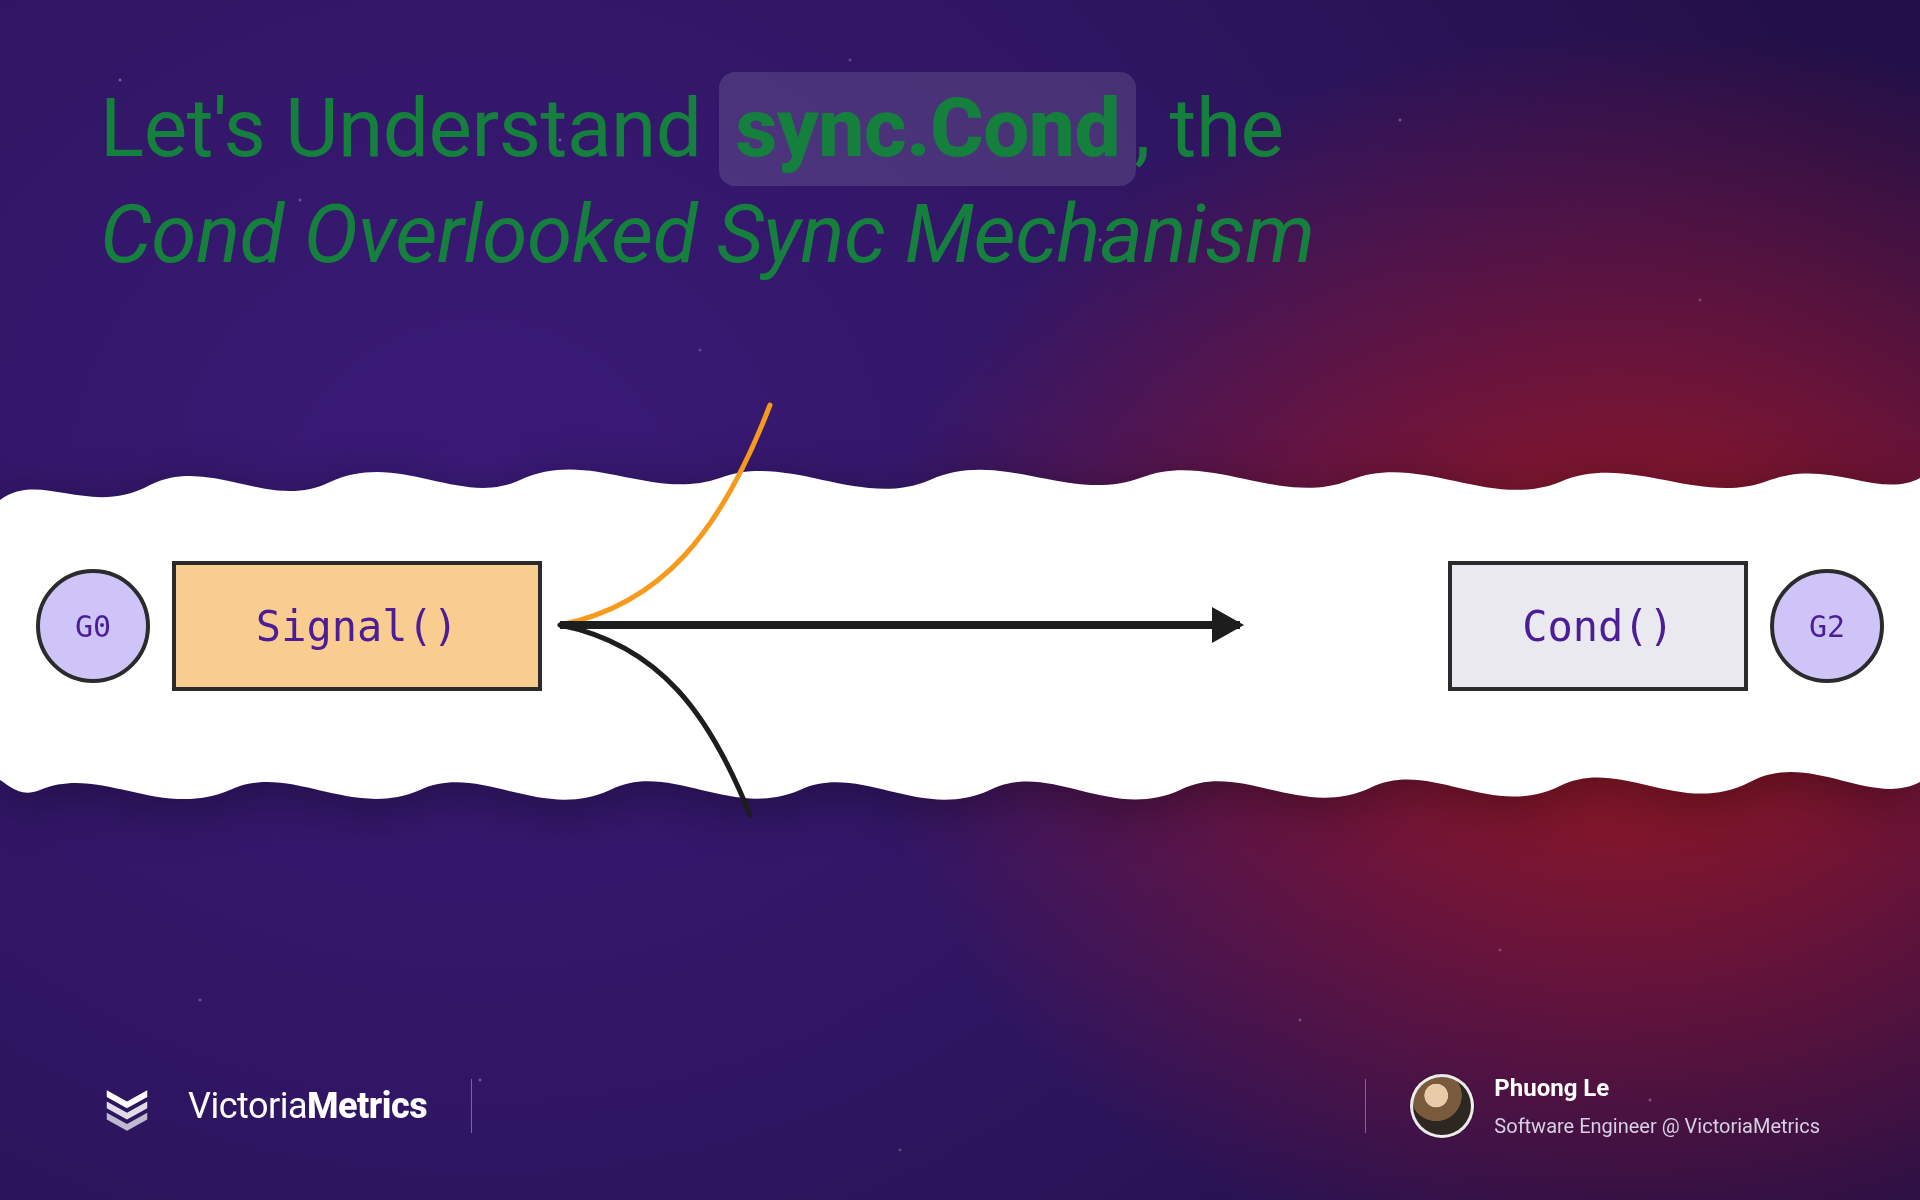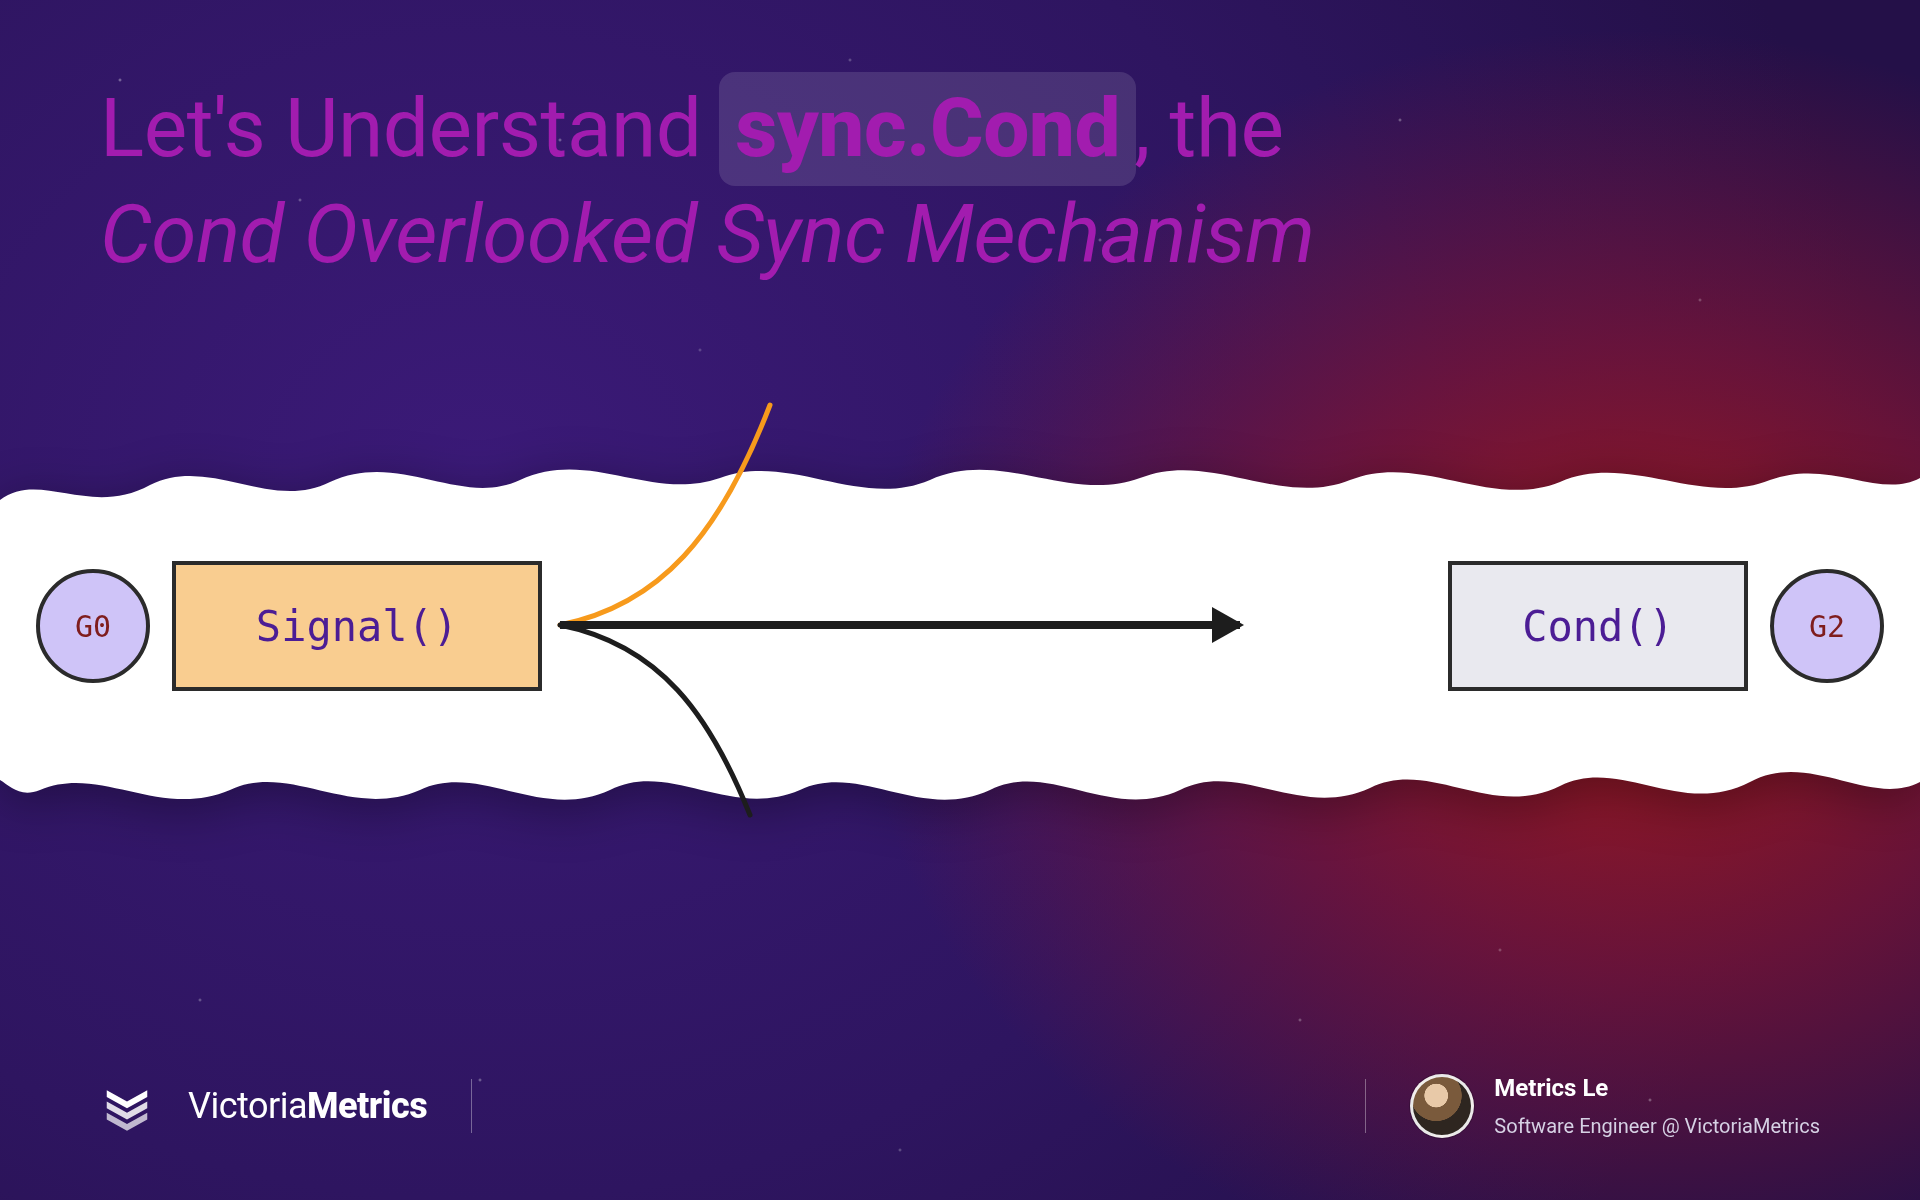--- a/index.html
+++ b/index.html
@@ -31,21 +31,21 @@
       radial-gradient(1px 1px at 60px 600px, rgba(255,255,255,.3), transparent 2px),
       radial-gradient(1px 1px at 1850px 700px, rgba(255,255,255,.3), transparent 2px),
       radial-gradient(1px 1px at 700px 350px, rgba(255,255,255,.3), transparent 2px),
       radial-gradient(1px 1px at 1500px 950px, rgba(255,255,255,.35), transparent 2px);
   }
 
   
   .title {
     position: absolute;
     top: 78px; left: 100px; right: 120px;
-    color: #a21caf;
+    color: #15803d;
     font-size: 82px;
     line-height: 1.22;
     font-weight: 400;
     letter-spacing: -0.5px;
   }
   .title .l1 { display: block; }
   .title .l2 { display: block; font-style: italic; }
   .highlight {
     font-weight: 800;
     position: relative;
@@ -79,21 +79,21 @@
   }
 
   .node-circle {
     position: absolute;
     width: 114px; height: 114px;
     border-radius: 50%;
     background: #cfc4f8;
     border: 4px solid #2b2b2b;
     display: flex; align-items: center; justify-content: center;
     font-family: "SFMono-Regular", ui-monospace, Menlo, Consolas, monospace;
-    font-size: 30px; font-weight: 500; color: #7f1d1d;
+    font-size: 30px; font-weight: 500; color: #4c1d95;
     top: 34px;
   }
   .g0 { left: 36px; }
   .g2 { right: 36px; }
 
   .node-box {
     position: absolute;
     height: 130px;
     border: 4px solid #2b2b2b;
     display: flex; align-items: center; justify-content: center;
@@ -201,17 +201,17 @@
     <span class="brand-name">
       <span>Victoria</span><b>Metrics</b>
     </span>
   </div>
   <div class="divider"></div>
   <div class="spacer"></div>
   <div class="divider"></div>
   <div class="author">
     <div class="avatar"></div>
     <div class="author-text">
-      <div class="name">Metrics Le</div>
+      <div class="name">Phuong Le</div>
       <div class="role">Software Engineer @ VictoriaMetrics</div>
     </div>
   </div>
 </div>
 
 </body></html>

